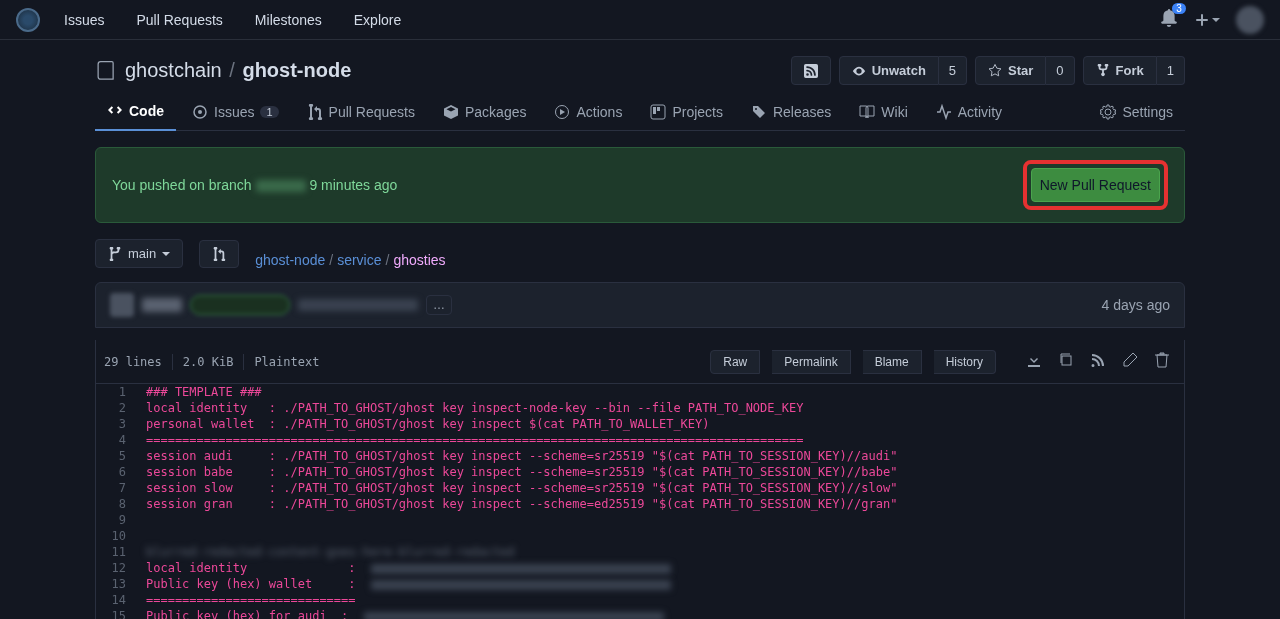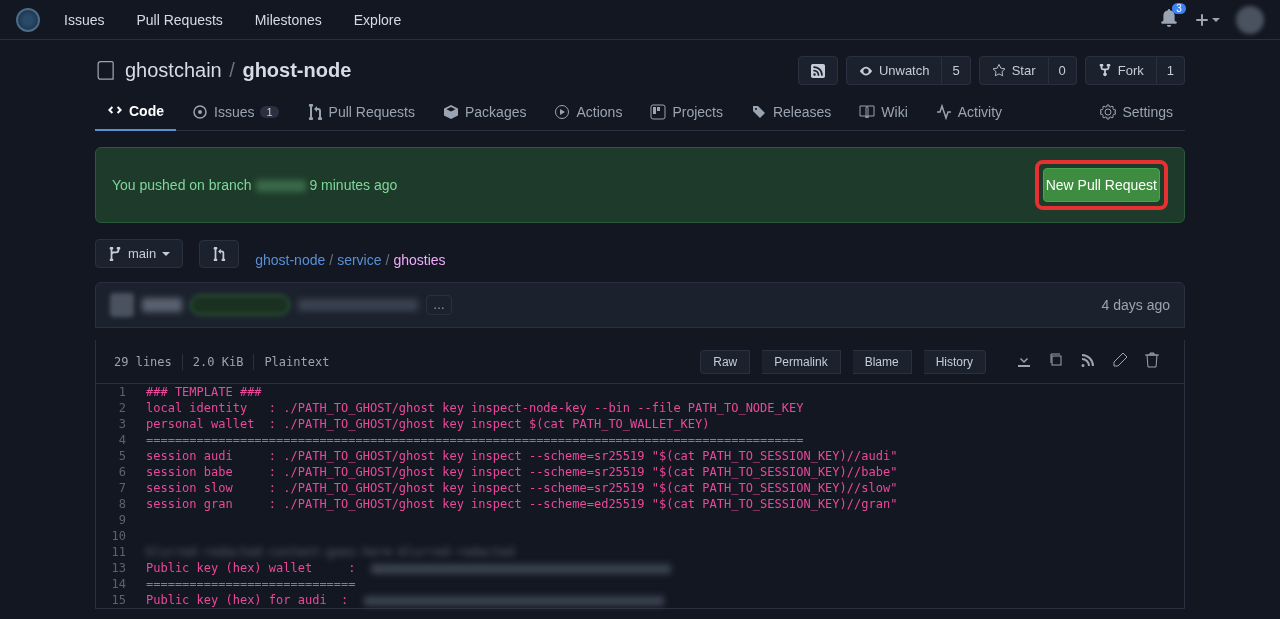--- a/index.html
+++ b/index.html
@@ -105,20 +105,21 @@
   align-items: center;
   gap: 6px;
   cursor: pointer;
   font-size: 13px;
 }
 .btn-group {
   display: flex;
 }
 .btn-group .btn:first-child {
   border-radius: 4px 0 0 4px;
+  font-weight: bold;
 }
 .btn-group .btn:last-child {
   border-radius: 0 4px 4px 0;
   border-left: 0;
   padding: 6px 10px;
 }
 .tabs {
   display: flex;
   border-bottom: 1px solid #2a3040;
   gap: 4px;
@@ -158,22 +159,22 @@
 }
 .alert-highlight {
   border: 4px solid #e63131;
   border-radius: 8px;
   padding: 4px;
   margin-left: auto;
 }
 .btn-green {
   background: #3d8c40;
   border: 1px solid #4aa44d;
-  color: #ffffff;
-  padding: 8px 2px;
+  color: #0f172a;
+  padding: 8px 8px;
   border-radius: 4px;
   cursor: pointer;
   font-size: 14px;
 }
 .branch-row {
   margin-top: 16px;
   display: flex;
   align-items: flex-end;
   gap: 16px;
 }
@@ -238,21 +239,21 @@
   font-size: 12px;
 }
 .commit-time {
   margin-left: auto;
   color: #9aa4b2;
 }
 .file-meta {
   margin-top: 12px;
   border: 1px solid #2a3040;
   border-top: 0;
-  padding: 8px 18px;
+  padding: 8px 8px;
   display: flex;
   align-items: center;
   font-family: 'SFMono-Regular', Consolas, monospace;
   font-size: 12px;
   color: #9aa4b2;
   background: #131721;
 }
 .file-meta .divider {
   width: 1px;
   height: 16px;
@@ -568,20 +569,24 @@
       </div>
       <div class="code-line">
         <div class="lineno">10</div>
         <div class="linecontent"></div>
       </div>
       <div class="code-line blur-line">
         <div class="lineno">11</div>
         <div class="linecontent">blurred-redacted-content-goes-here-blurred-redacted</div>
       </div>
       <div class="code-line">
+        <div class="lineno">12</div>
+        <div class="linecontent partial-blur">local identity              : </div>
+      </div>
+      <div class="code-line">
         <div class="lineno">13</div>
         <div class="linecontent partial-blur">Public key (hex) wallet     : </div>
       </div>
       <div class="code-line">
         <div class="lineno">14</div>
         <div class="linecontent">=============================</div>
       </div>
       <div class="code-line">
         <div class="lineno">15</div>
         <div class="linecontent partial-blur">Public key (hex) for audi  : </div>

